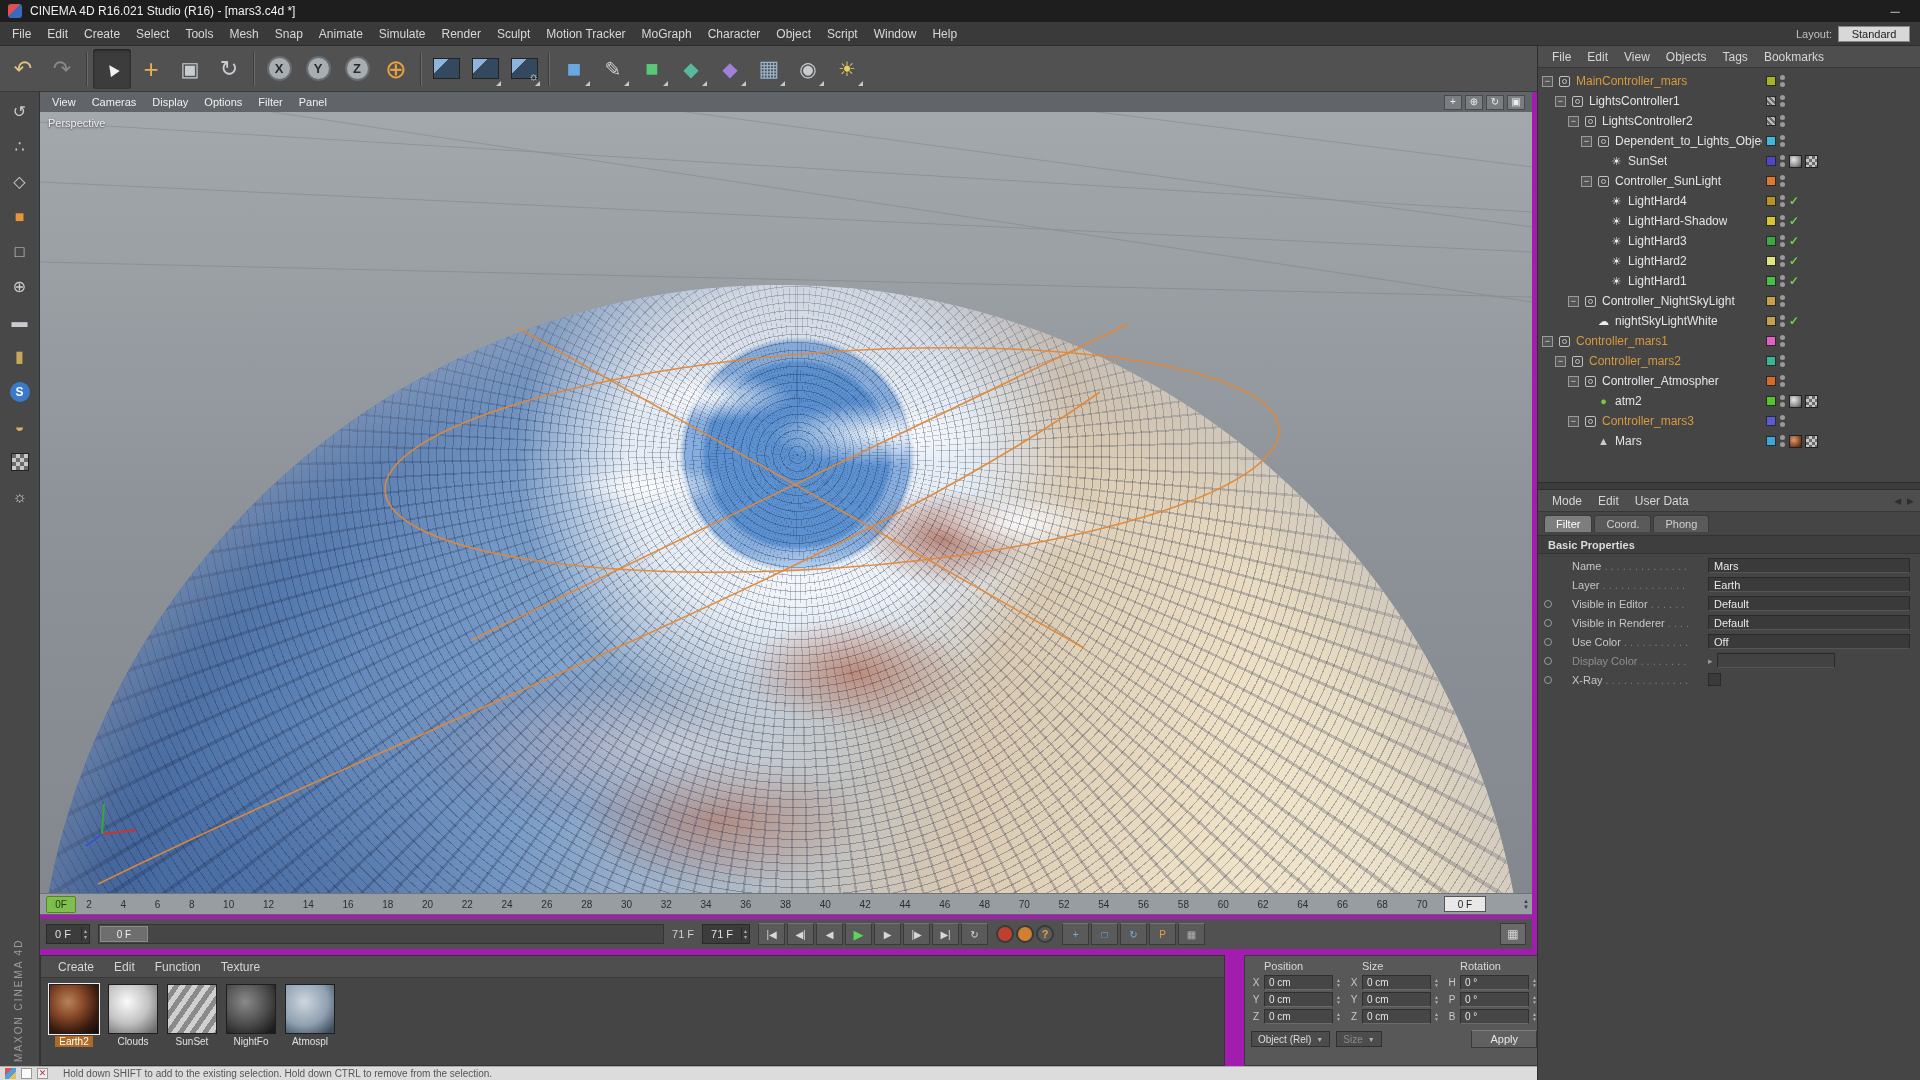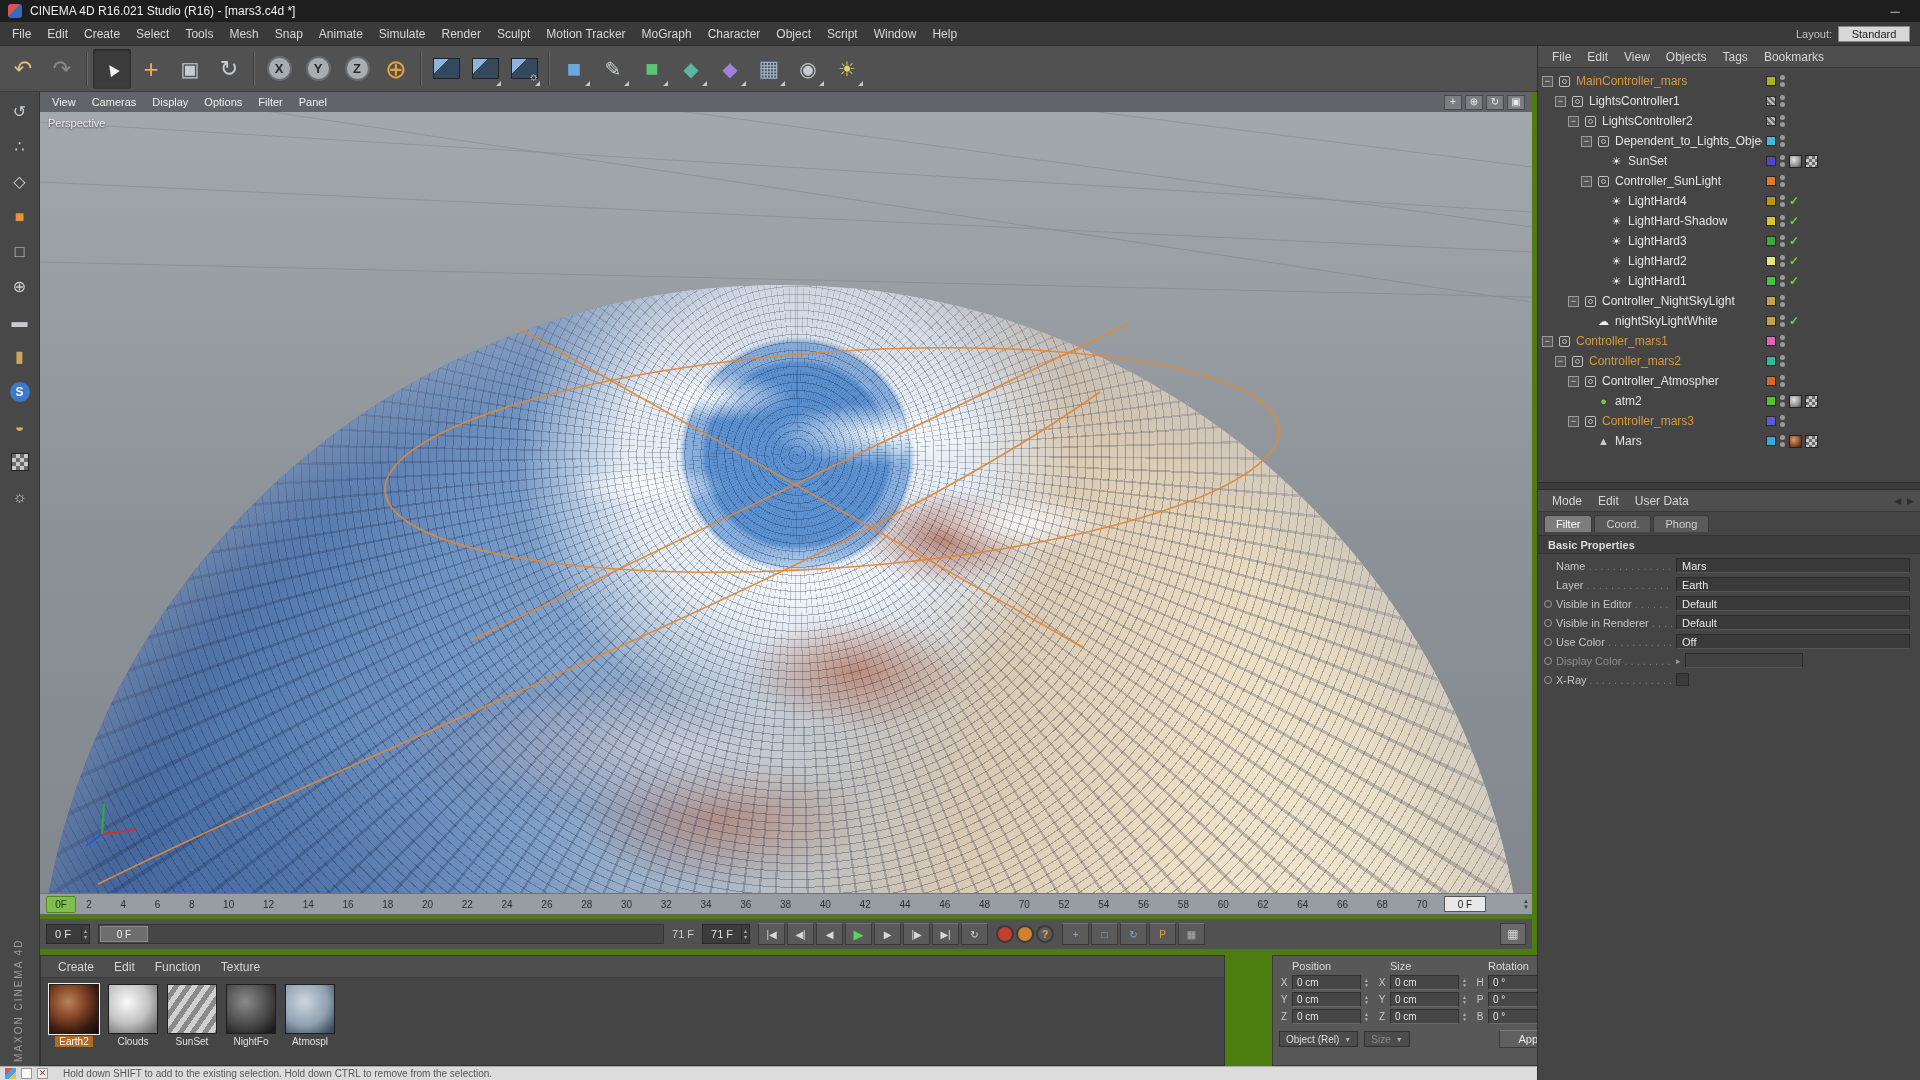--- a/index.html
+++ b/index.html
@@ -1,18 +1,18 @@
 <!DOCTYPE html>
 <html><head>
 <meta charset="utf-8">
 <style>
   html,body{margin:0;padding:0;background:#515151;width:1920px;height:1080px;overflow:hidden;
     font-family:"Liberation Sans",sans-serif;font-size:12px;color:#e0e0e0;}
   *{box-sizing:border-box;user-select:none;}
-  #app{position:relative;width:1920px;height:1080px;background:#4d7c0f;}
+  #app{position:relative;width:1920px;height:1080px;background:#a21caf;}
 
   
   #titlebar{position:absolute;top:0;left:0;right:0;height:22px;background:#1e1e1e;display:flex;align-items:center;gap:8px;padding:0 8px;color:#f0f0f0;}
   .app-logo{width:14px;height:14px;border-radius:3px;background:linear-gradient(135deg,#e05050 0 45%,#3a6ac0 45% 100%);flex:none;}
   .win-ctl{margin-left:auto;color:#c8c8c8;width:34px;text-align:center;font-size:13px;}
 
   
   #menubar{position:absolute;top:22px;left:0;right:0;height:24px;background:#3a3a3a;border-bottom:1px solid #2c2c2c;display:flex;align-items:center;padding:0 4px;}
   #menu-items{display:flex;align-items:center;}
   .menu-item{padding:3px 8px;color:#d8d8d8;border-radius:2px;white-space:nowrap;}
@@ -108,21 +108,21 @@
   .thumb.earth{background:#05070c radial-gradient(circle at 38% 35%,#b5845a 0%,#8a4a2a 35%,#3a1c10 70%,#120a06 100%);}
   .thumb.clouds{background:radial-gradient(circle at 38% 35%,#fafafa,#c2c2c2 50%,#6e6e6e 90%);}
   .thumb.stripes{background:repeating-linear-gradient(125deg,#d0d0d0 0 5px,#8a8a8a 5px 10px);}
   .thumb.night{background:radial-gradient(circle at 38% 35%,#8a8a8a,#4a4a4a 55%,#1c1c1c 90%);}
   .thumb.atmos{background:radial-gradient(circle at 38% 35%,#cdd6de,#8fa0b0 55%,#3e4e5e 90%);}
   .mat-label{font-size:10px;color:#e0e0e0;margin-top:2px;padding:0 4px;max-width:54px;overflow:hidden;white-space:nowrap;}
   .mat-item.selected .thumb{outline:1px solid #f0f0f0;}
   .mat-item.selected .mat-label{background:#b06a24;color:#fff;}
 
   
-  #coords{position:absolute;left:1272px;top:955px;width:300px;height:111px;background:#585858;border:1px solid #3a3a3a;padding:4px 6px;}
+  #coords{position:absolute;left:1244px;top:955px;width:300px;height:111px;background:#585858;border:1px solid #3a3a3a;padding:4px 6px;}
   #coords-grid{display:flex;gap:8px;}
   .coords-col{flex:1;}
   .coords-header{font-size:11px;color:#d8d8d8;margin:0 0 3px 13px;}
   .coord-row{display:flex;align-items:center;gap:3px;margin-bottom:2px;}
   .axis-label{width:10px;font-size:10px;color:#c8c8c8;text-align:center;flex:none;}
   .coord-field{flex:1;height:15px;background:#464646;border:1px solid #303030;border-bottom-color:#6a6a6a;color:#e4e4e4;font-size:10px;display:flex;align-items:center;padding:0 4px;}
   .coord-step{display:flex;flex-direction:column;font-size:5px;line-height:5px;color:#b0b0b0;flex:none;}
   .coords-bottom{display:flex;gap:6px;margin-top:4px;align-items:center;}
   .coords-dd{height:16px;background:#4c4c4c;border:1px solid #303030;color:#dcdcdc;font-size:10px;display:flex;align-items:center;gap:5px;padding:0 6px;}
   .coords-dd.dim{color:#8a8a8a;}
@@ -156,21 +156,21 @@
   .tag-sphere-mars{background:radial-gradient(circle at 35% 35%,#d8a070,#8a4828 60%,#3a2012);}
   .rp-splitter{position:absolute;top:436px;left:0;right:0;height:8px;background:#3c3c3c;border-top:1px solid #2e2e2e;border-bottom:1px solid #2e2e2e;}
   #am{position:absolute;top:444px;left:0;right:0;bottom:0;}
   .am-title{height:24px;display:flex;align-items:center;gap:7px;padding:0 9px;color:#ececec;font-size:12px;}
   .am-cube{width:12px;height:12px;background:linear-gradient(135deg,#b8bcc0,#787c80);border:1px solid #2a2a2a;flex:none;}
   #am-tabs{display:flex;gap:2px;padding:0 6px;height:20px;align-items:flex-end;}
   .am-tab{background:#5a5a5a;color:#d0d0d0;font-size:11px;padding:2px 11px;border:1px solid #3a3a3a;border-bottom:none;border-radius:3px 3px 0 0;}
   .am-tab.active{background:#7d7d7d;color:#fff;}
   .am-section{height:19px;background:#3e3e3e;border-top:1px solid #333;border-bottom:1px solid #333;color:#dcdcdc;font-size:11px;font-weight:bold;display:flex;align-items:center;padding:0 10px;margin-top:3px;}
   #am-rows{padding-top:2px;}
-  .attr-row{height:19px;display:flex;align-items:center;padding:0 10px 0 6px;gap:4px;}
+  .attr-row{height:19px;display:flex;align-items:center;padding:0 10px 0 6px;gap:20px;}
   .attr-dot{width:8px;height:8px;border:1px solid #9a9a9a;border-radius:50%;flex:none;}
   .attr-dot.empty{border:none;}
   .attr-label{width:116px;flex:none;font-size:11px;color:#c6c6c6;white-space:nowrap;overflow:hidden;}
   .attr-label::after{content:" . . . . . . . . . . . . . . . . .";color:#7e7e7e;}
   .attr-label.dim{color:#8e8e8e;}
   .attr-ctrl{flex:1;display:flex;align-items:center;gap:4px;}
   .attr-input{flex:1;height:15px;background:#3a3a3a;border:1px solid #2a2a2a;border-bottom-color:#555;color:#e8e8e8;font-size:11px;display:flex;align-items:center;padding:0 5px;}
   .attr-input.dim{color:#808080;background:#424242;max-width:118px;flex:none;width:118px;}
   .attr-checkbox{width:13px;height:13px;background:#3a3a3a;border:1px solid #2a2a2a;flex:none;}
   .attr-arrow{color:#9a9a9a;font-size:9px;flex:none;}

